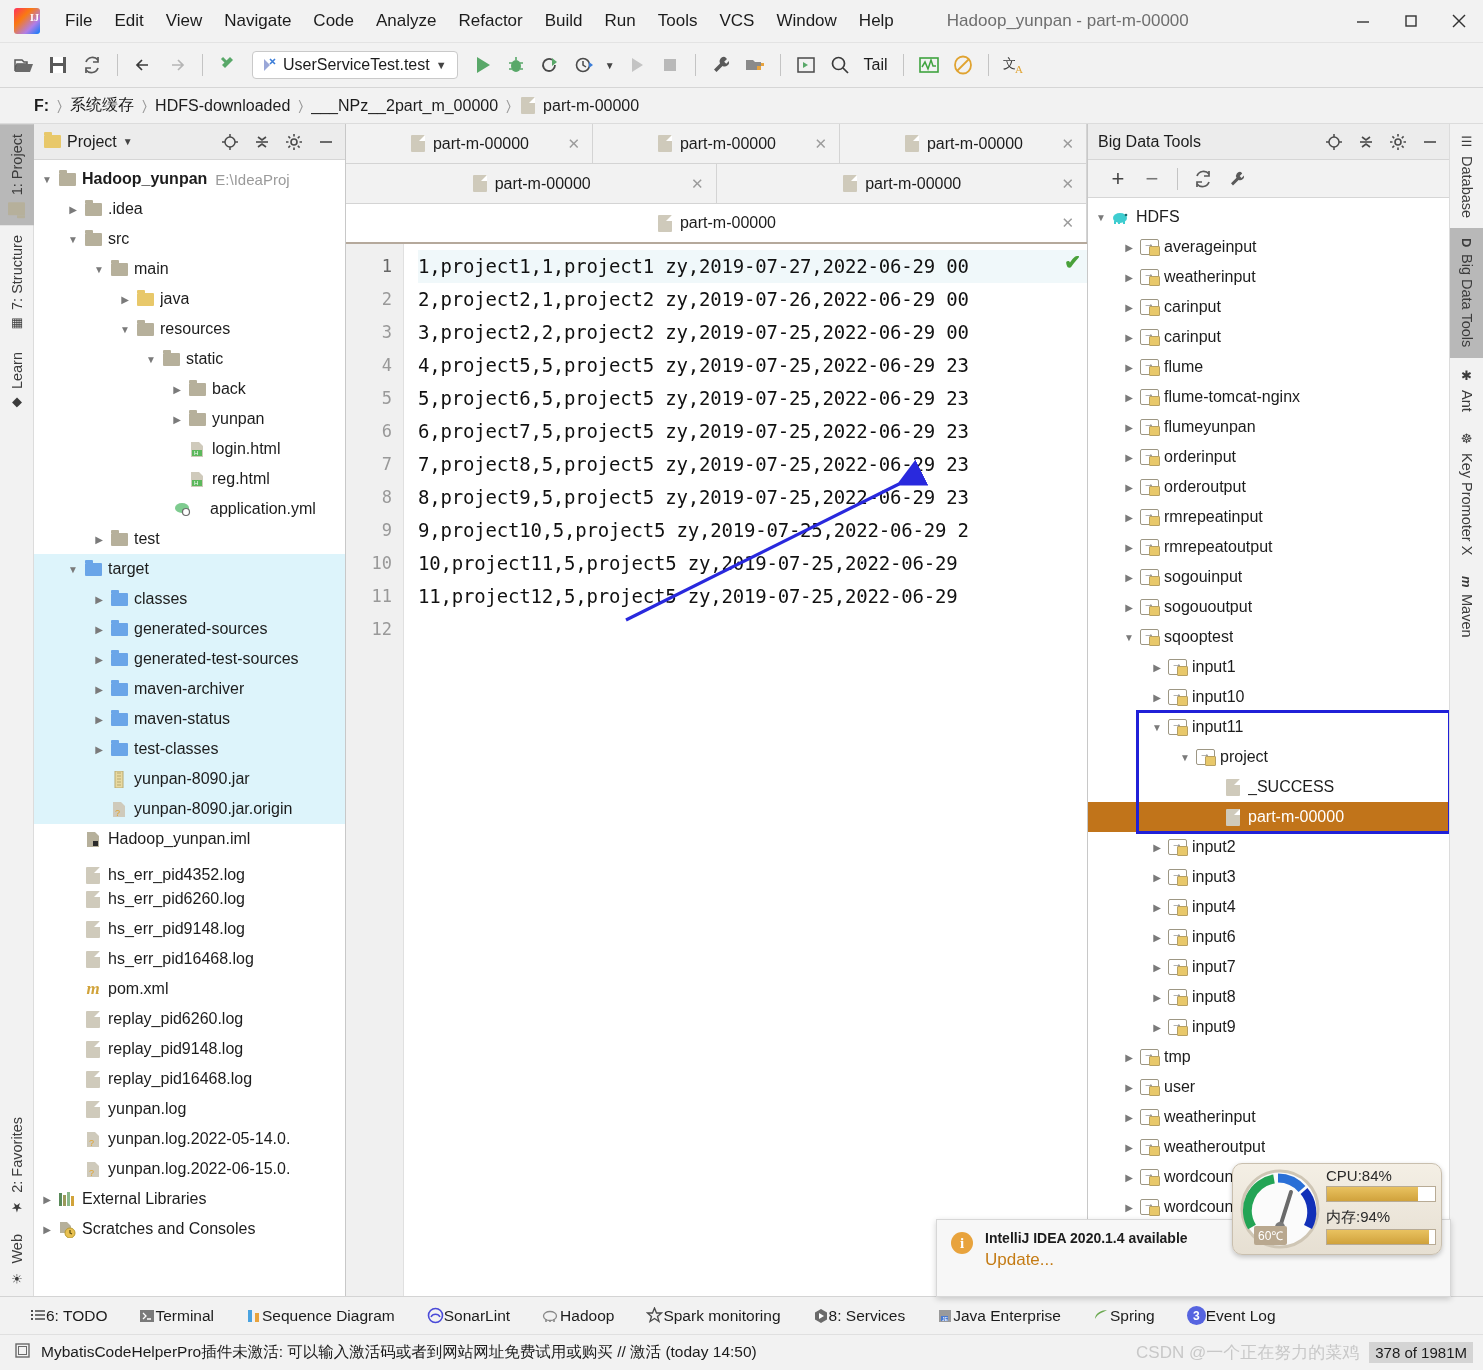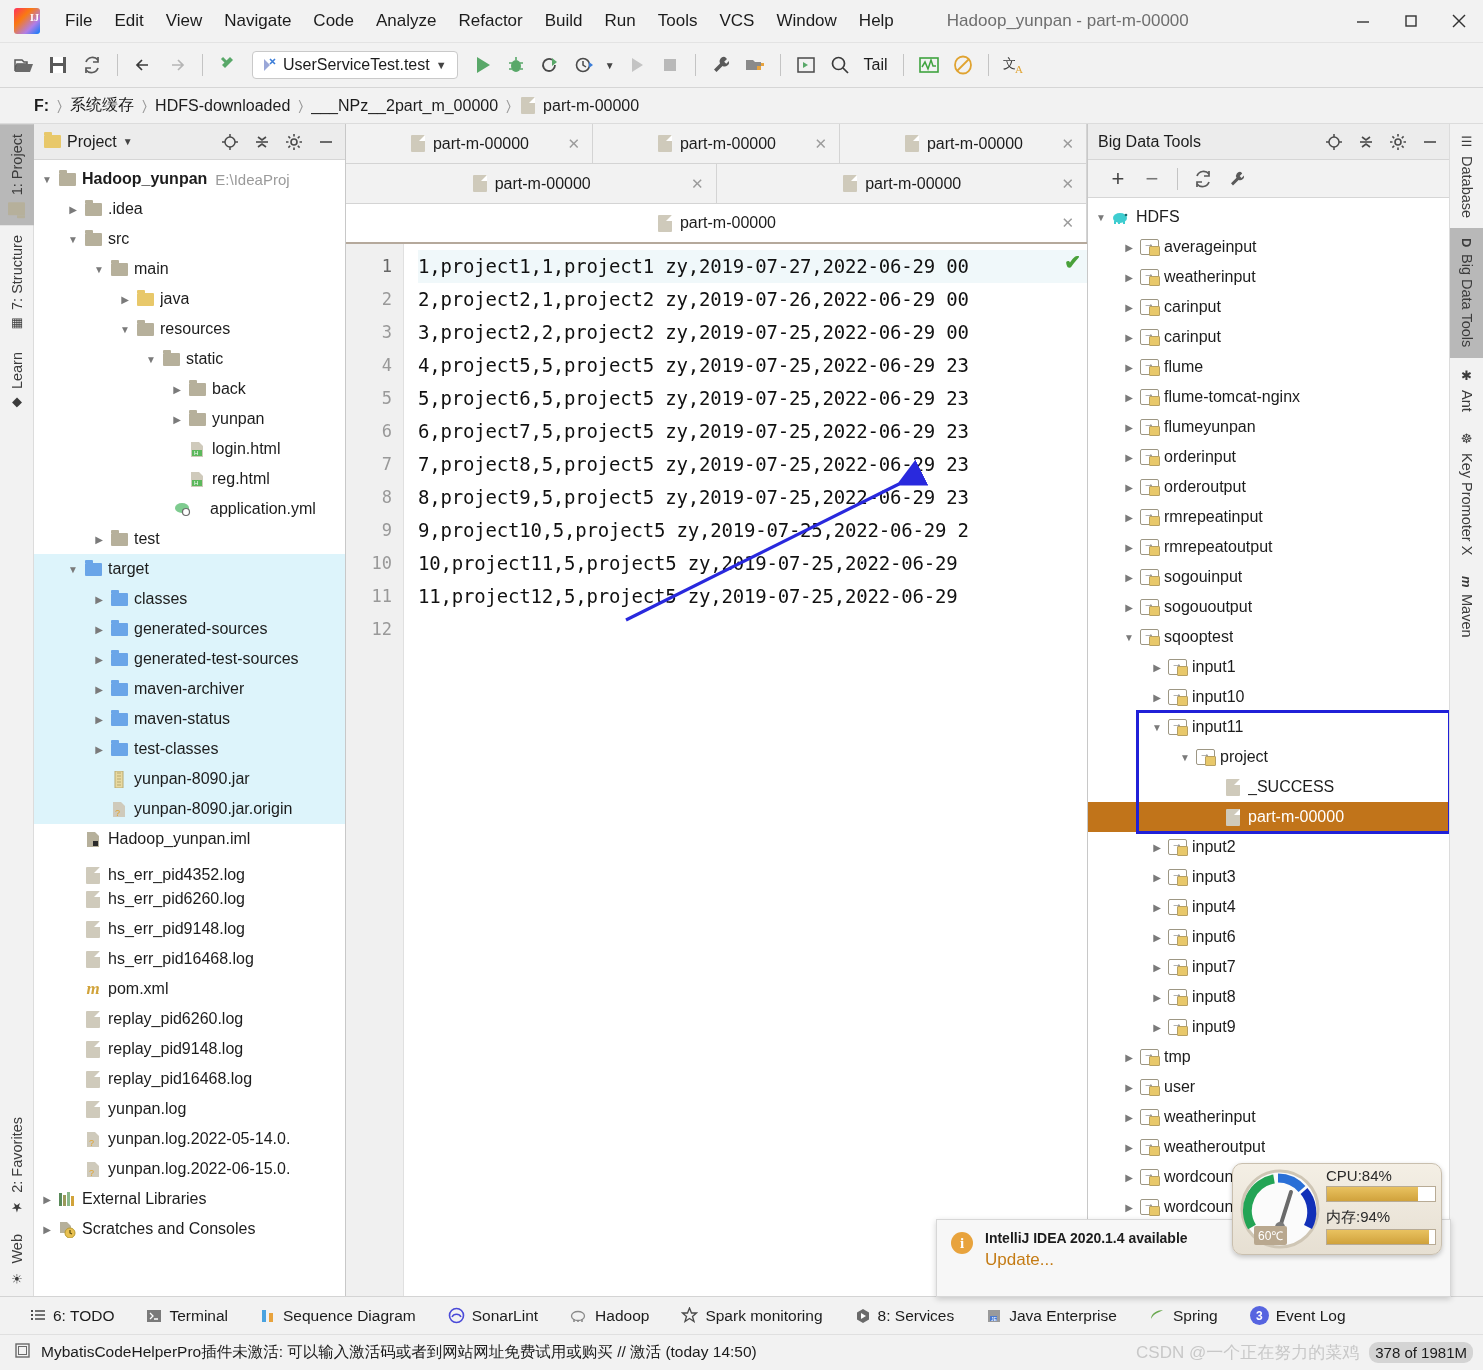--- a/index.html
+++ b/index.html
@@ -165,28 +165,28 @@
   .tempbadge {
     position: absolute; left: 16px; bottom: 6px; background: #b9a88f; color: #fff; font-size: 12px;
     padding: 1px 4px; border-radius: 2px; white-space: nowrap;
   }
 
   
   .bottombar {
     height: 38px; flex: 0 0 38px; display: flex; align-items: center; gap: 0;
     background: #f2f2f2; border-top: 1px solid #d4d4d4; padding-left: 14px; font-size: 15.5px;
   }
-  .bb-item { display: flex; align-items: center; gap: 7px; padding: 0 16px; white-space: nowrap; }
+  .bb-item { display: flex; align-items: center; padding: 0 16px; white-space: nowrap; }
   .statusbar {
     height: 36px; flex: 0 0 36px; display: flex; align-items: center;
     background: #f2f2f2; border-top: 1px solid #e0e0e0; padding-left: 14px; font-size: 15.5px; color: #1c1c1c;
   }
   .sb-right { margin-left: auto; display:flex; align-items:center; gap: 10px; padding-right: 10px; }
   .watermark { color: #c8c8c8; font-size: 17px; }
-  .memindicator { background:#d4d4d4; padding: 2px 6px; font-size: 15px; border-radius: 9px; }
+  .memindicator { background:#d4d4d4; padding: 2px 6px; font-size: 15px; }
   .badge-circle {
     width: 19px; height: 19px; border-radius: 50%; background: #5664e0; color: #fff;
     font-size: 12px; display: flex; align-items: center; justify-content: center; font-weight: bold;
   }
   .folder { width: 17px; height: 13px; background: #b6b09b; border-radius: 1px; position: relative; }
   .folder::before { content:""; position:absolute; left:0; top:-3px; width:8px; height:3px; background:#b6b09b; border-radius:1px 1px 0 0;}
   .folder.blue { background: #6aa5e8; }
   .folder.blue::before { background: #6aa5e8; }
   .folder.yellow { background: #e8c86a; }
   .folder.yellow::before { background: #e8c86a; }

